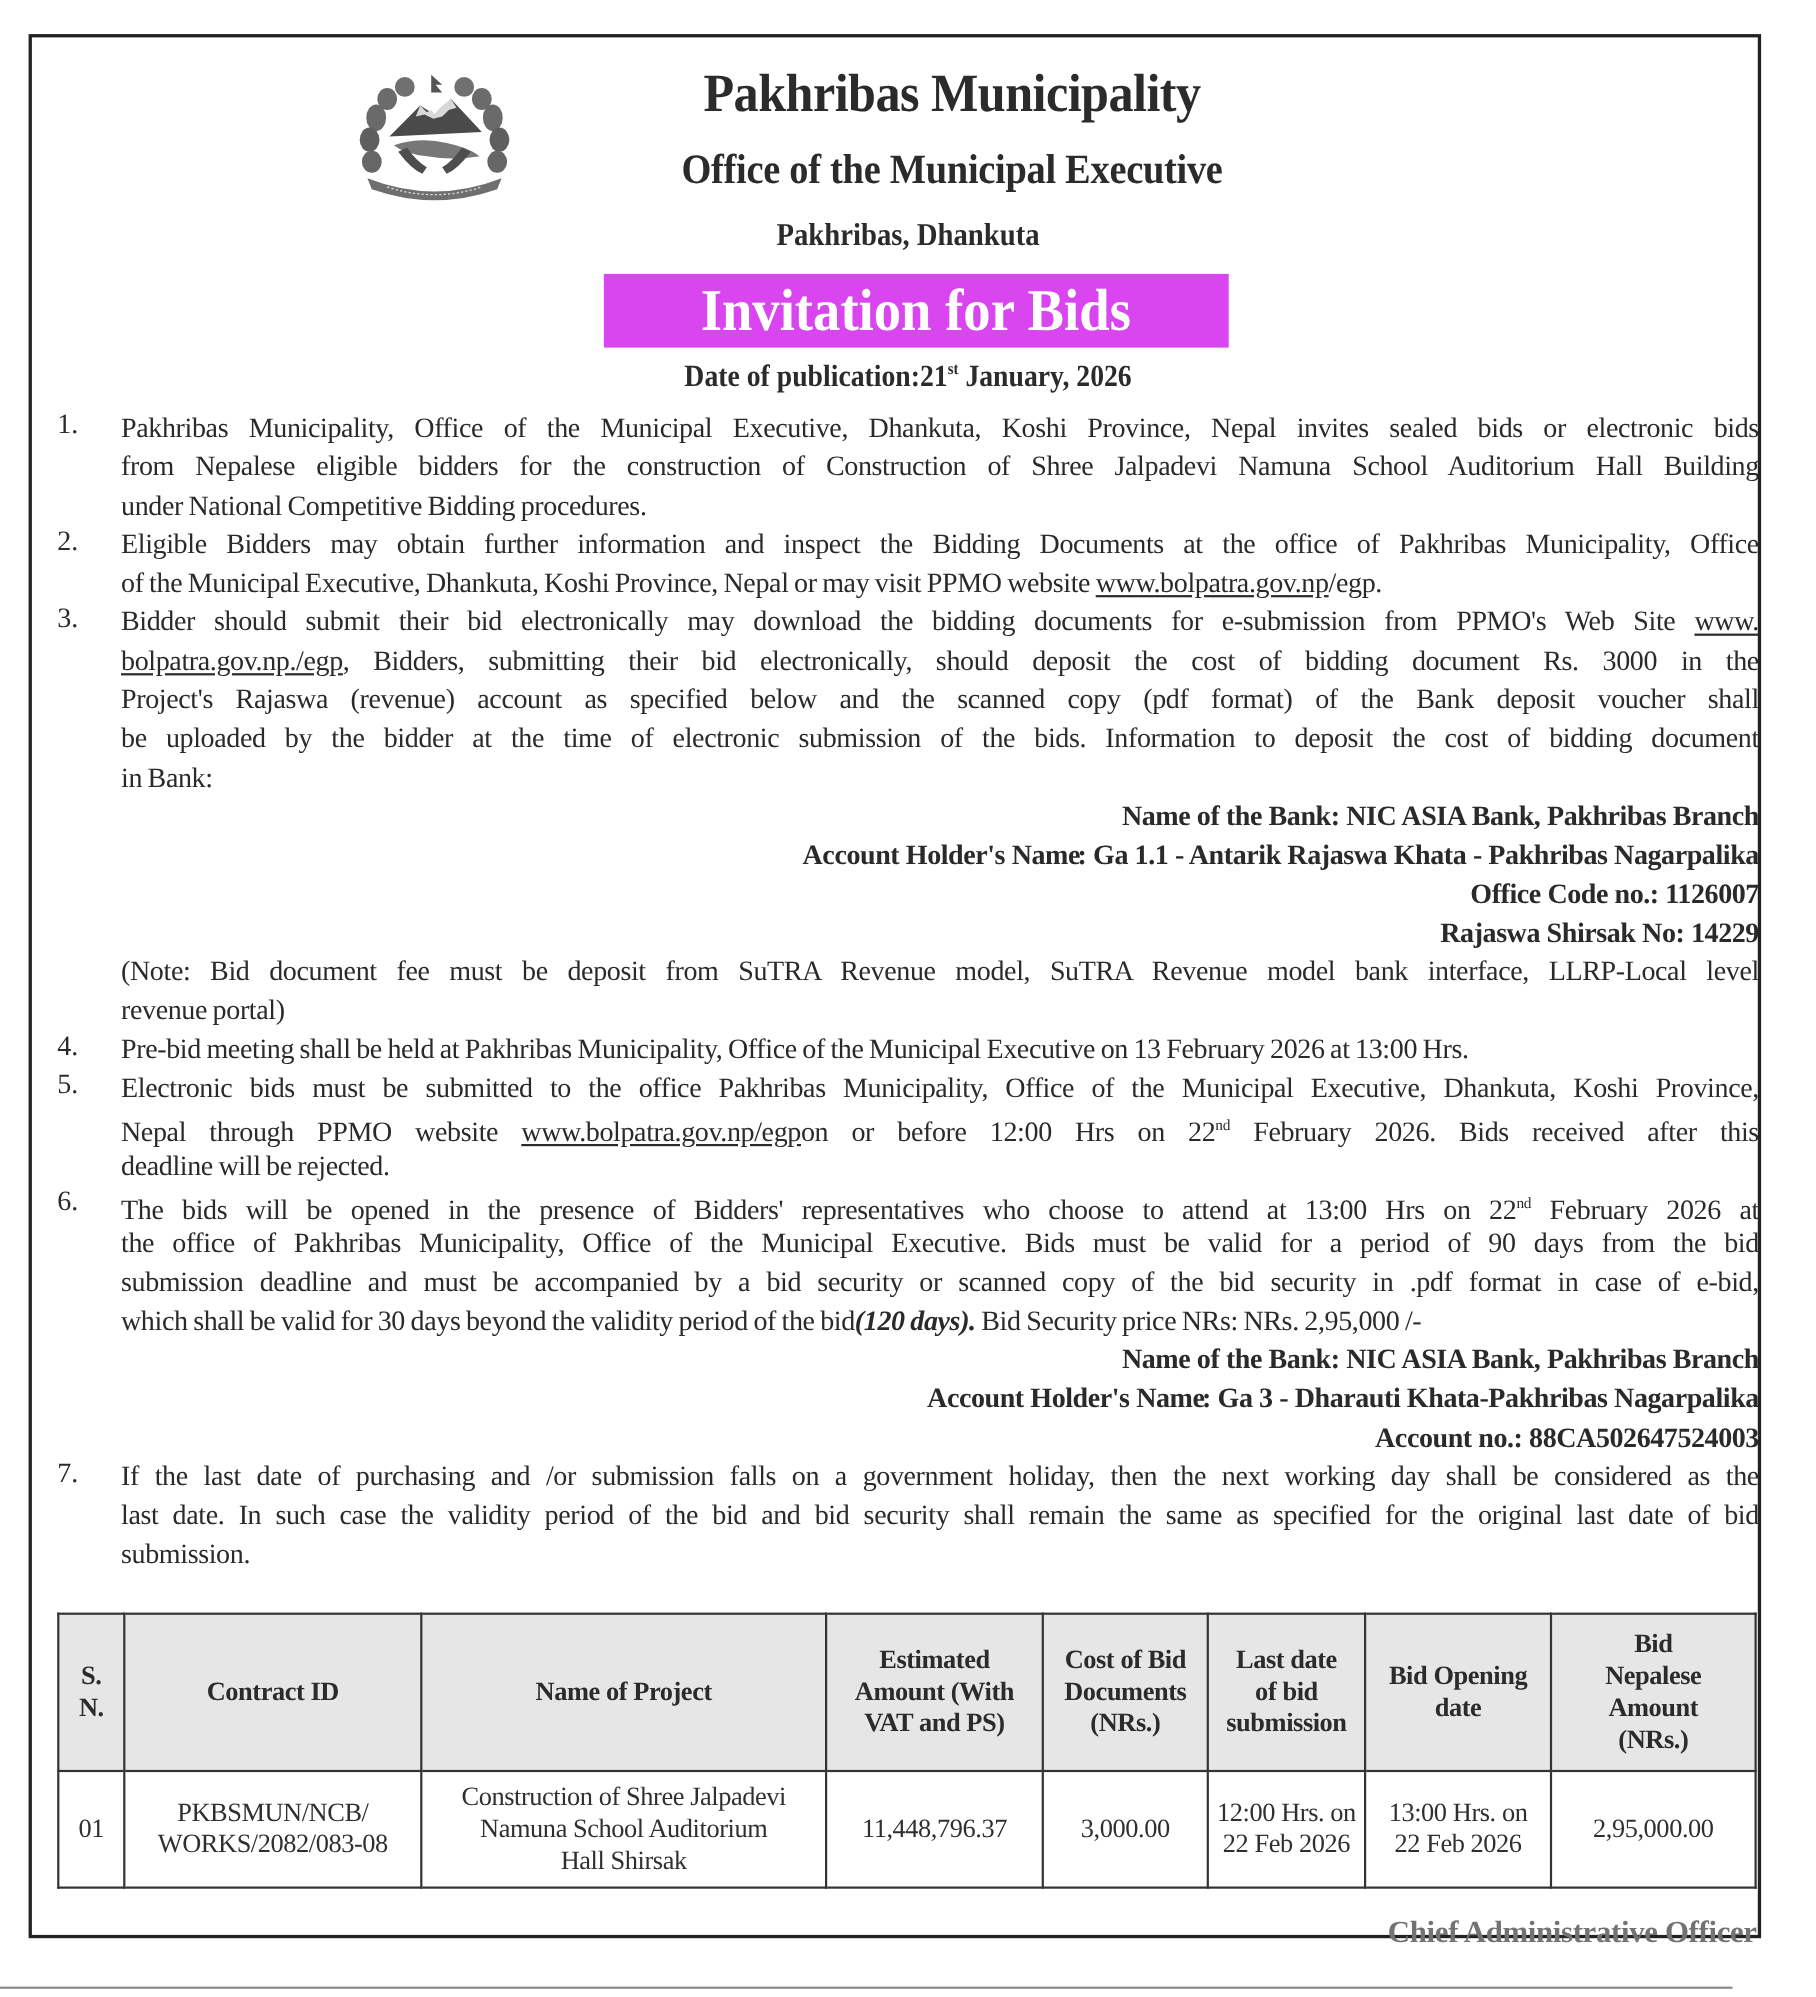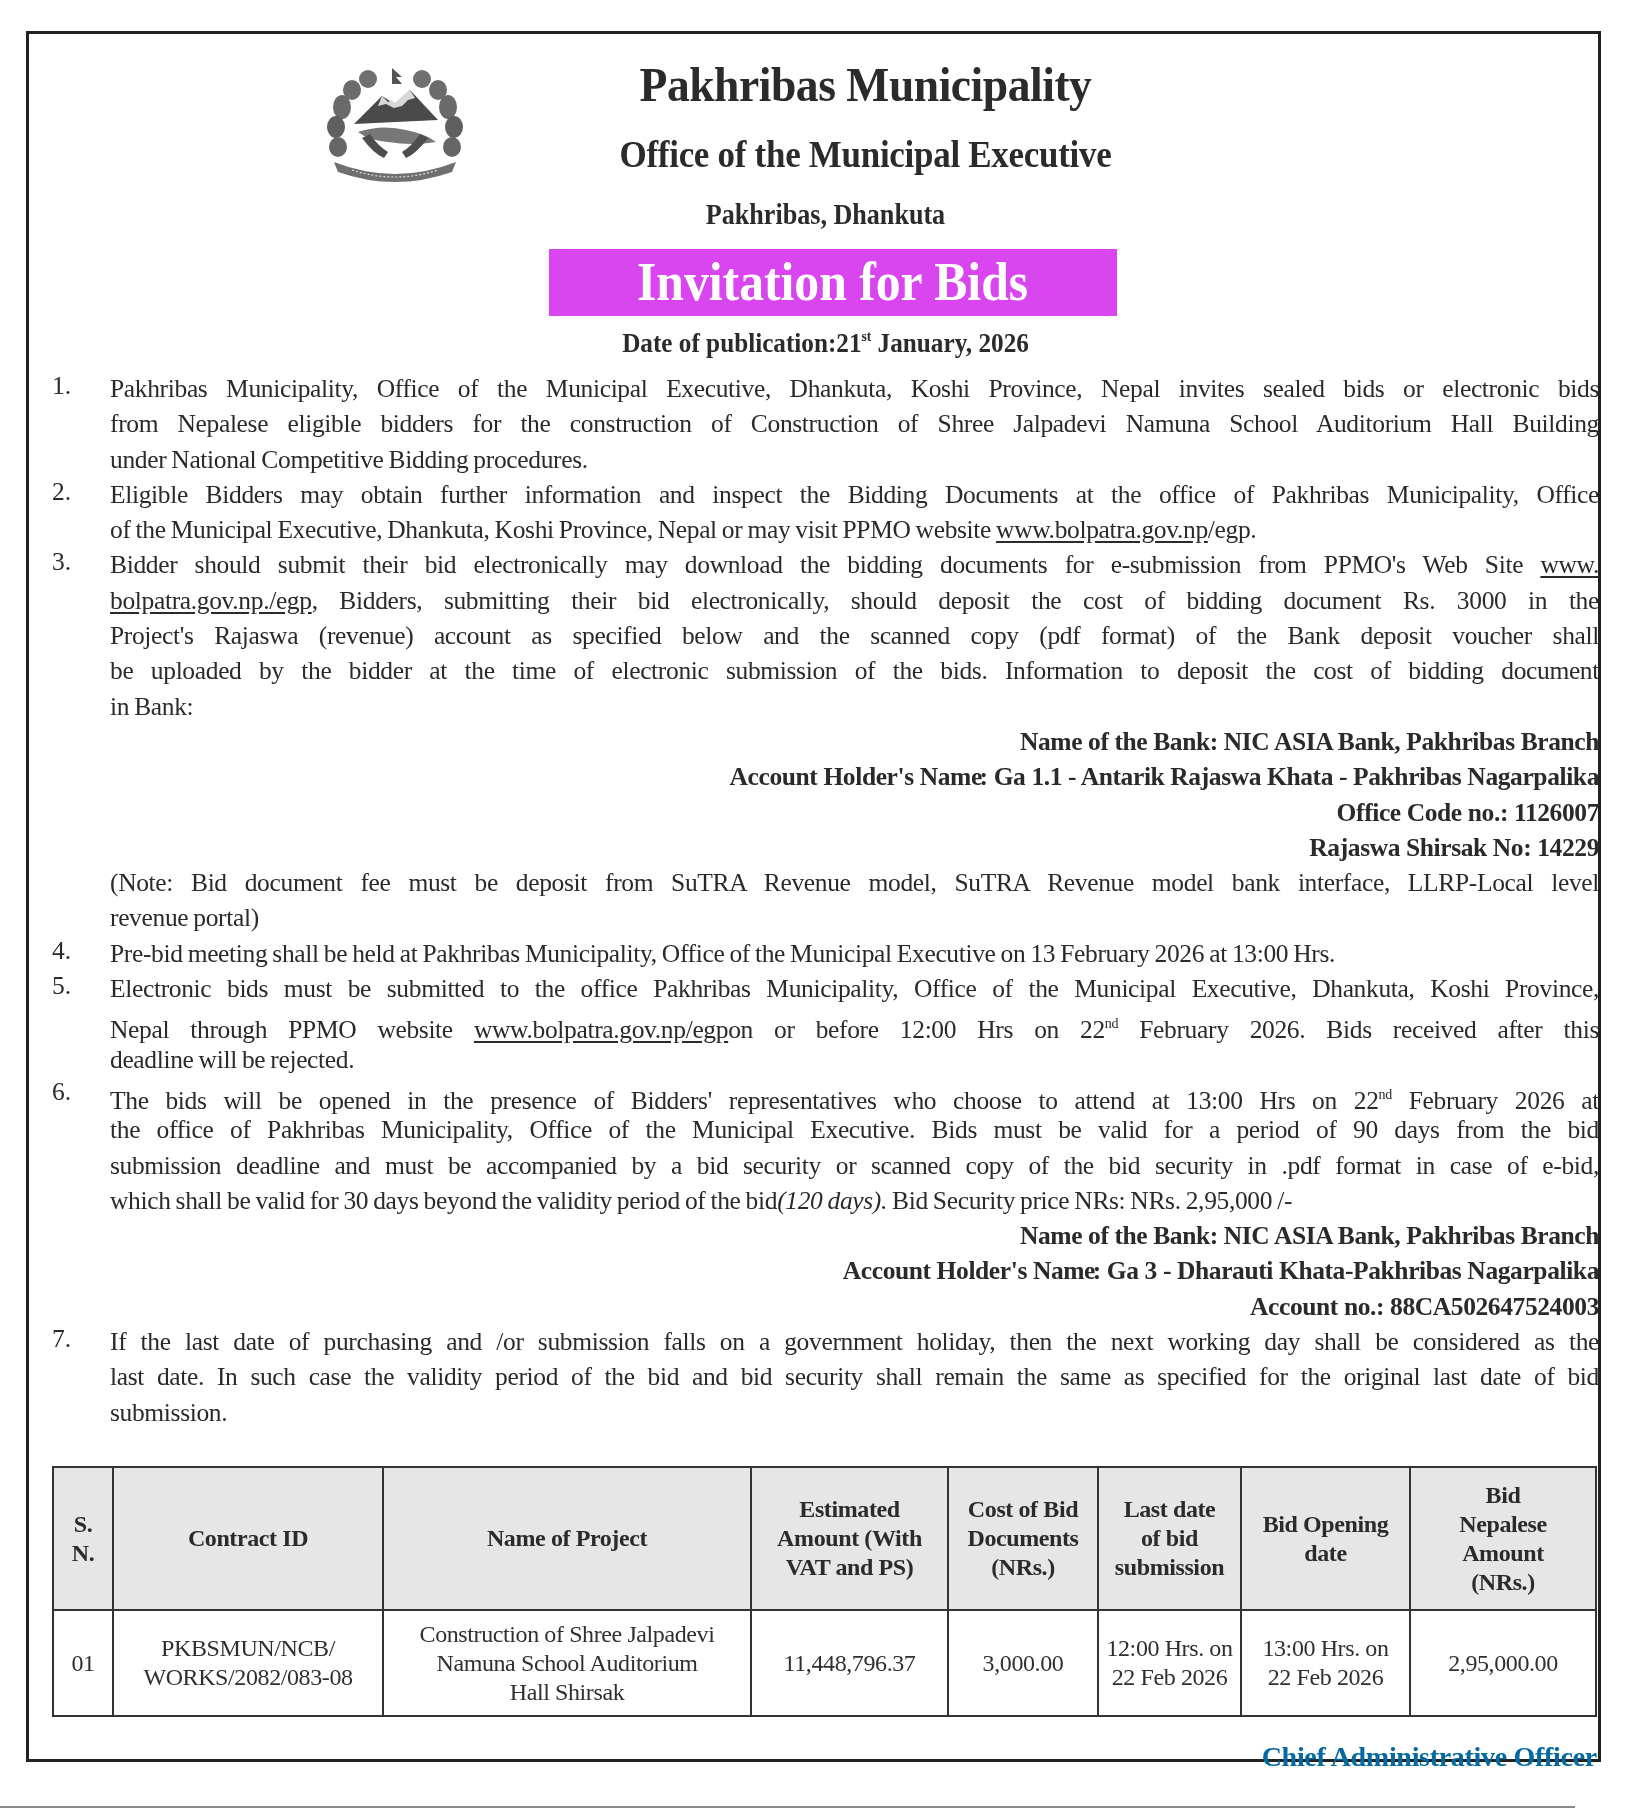--- a/index.html
+++ b/index.html
@@ -26,28 +26,28 @@
   .num { position: absolute; left: 0; top: 0; width: 40px; }
   .line { margin-left: 58px; height: 35.3px; line-height: 35.3px; white-space: nowrap; text-align: justify;
           text-align-last: justify; word-spacing: -1px; letter-spacing: -0.35px; overflow: visible; }
   .line.last { text-align-last: left; }
   .kv { margin-left: 58px; height: 35.3px; line-height: 35.3px; font-weight: bold; white-space: nowrap;
         letter-spacing: -0.4px; text-align: right; }
   .kv .k { display: inline-block; width: 250px; }
   .kv .v { display: inline-block; }
   .u { text-decoration: underline; text-underline-offset: 3px; }
   .sup { font-size: 14px; vertical-align: 10px; }
-  .it { font-style: italic; font-weight: normal; }
+  .it { font-style: italic; font-weight: bold; }
 
   table.bids { position: absolute; left: 52px; top: 1466px; width: 1545px; border-collapse: collapse; font-size: 24px; }
   table.bids th, table.bids td { border: 2.5px solid #333; text-align: center; vertical-align: middle; padding: 0 2px;
        letter-spacing: -0.4px; line-height: 29px; }
   table.bids th { background: #e6e6e6; height: 141px; font-weight: bold; color: #2b2b2b; }
   table.bids td { background: #fff; height: 104px; color: #2f2f2f; }
-  .signoff { position: absolute; right: 54px; top: 1741px; font-size: 28px; font-weight: bold; color: #0369a1; letter-spacing: -0.3px; }
+  .signoff { position: absolute; right: 54px; top: 1741px; font-size: 28px; font-weight: bold; color: #737373; letter-spacing: -0.3px; }
 </style>
 </head>
 <body>
 
 <div class="frame"></div>
 <div class="bottom-rule"></div>
 
 <svg class="logo" viewBox="0 0 146 122">
   <g fill="#555" stroke="none">
 

